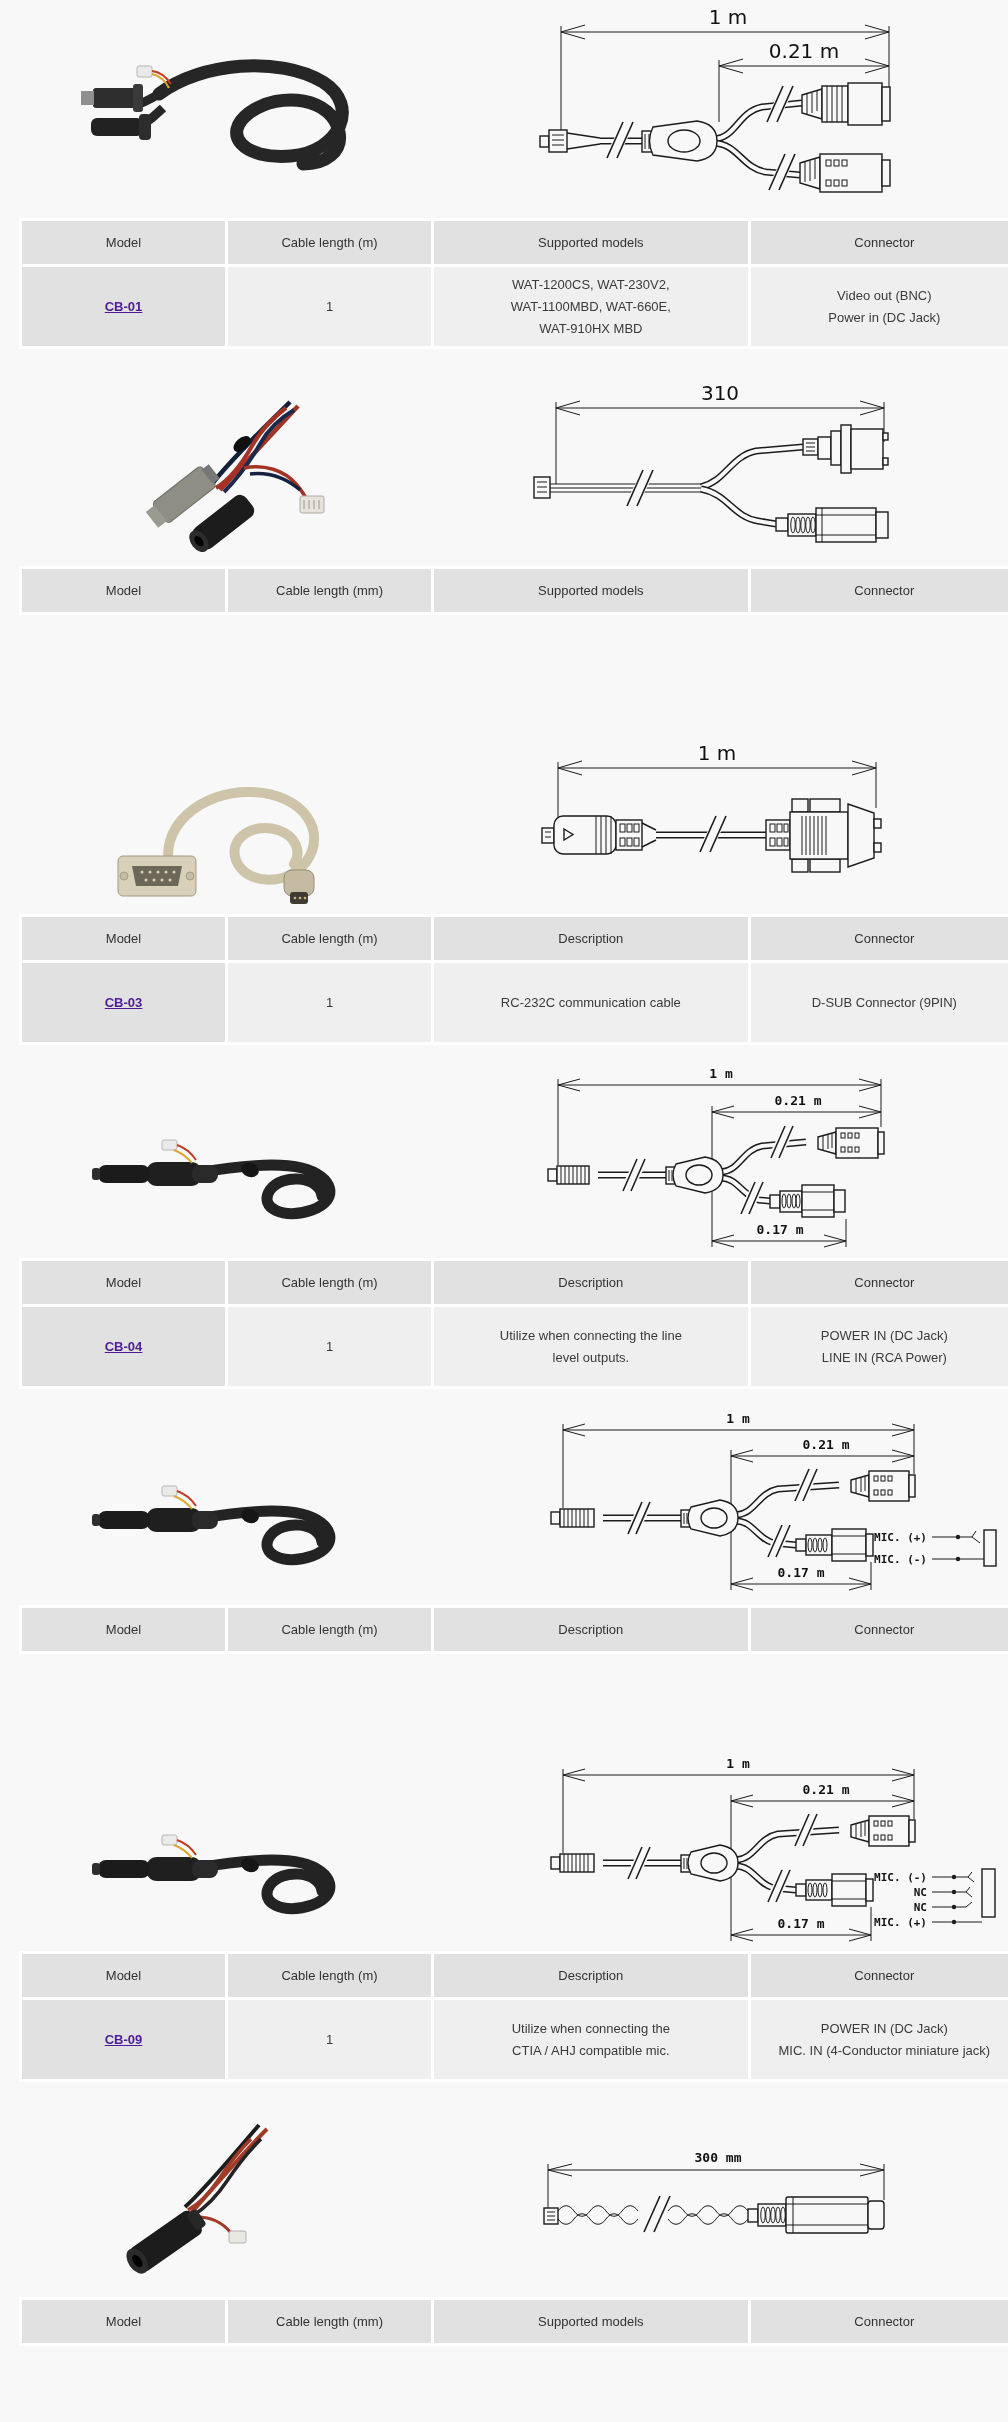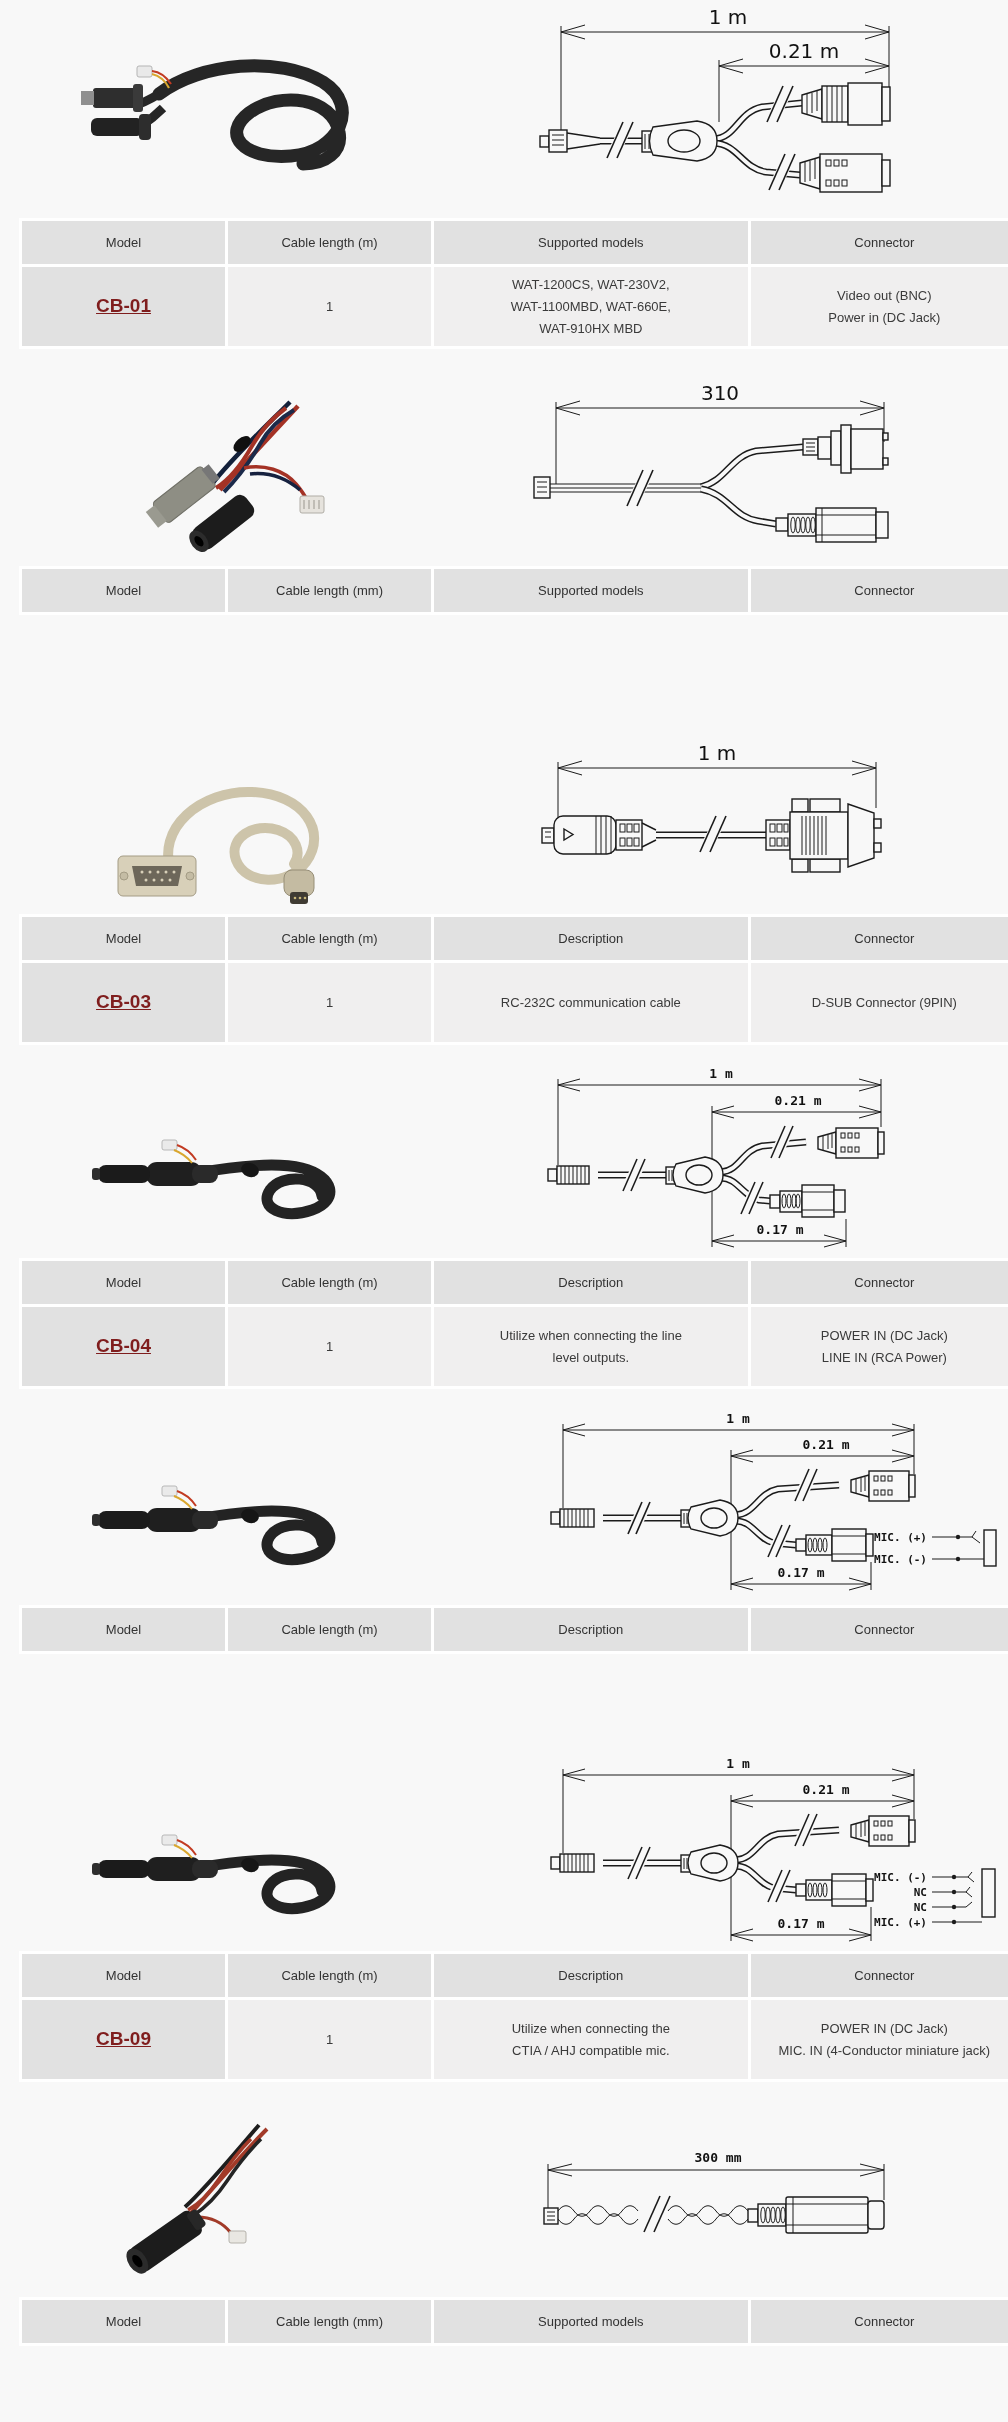--- a/index.html
+++ b/index.html
@@ -23,21 +23,21 @@
   table.spec th {
     background:#e1e1e1; font-weight:400; font-size:13px; color:#333;
     height:24px; padding:14px 4px; text-align:center;
   }
   table.spec td {
     background:#f0efef; font-size:13px; color:#3a3a3a; text-align:center;
     vertical-align:middle; height:79px; padding:4px 8px; line-height:22px;
   }
   table.spec td.model-cell { background:#e1e1e1; }
   table.spec a {
-    color:#7f1d1d; font-weight:700; text-decoration:underline; font-size:19px;
+    color:#4c1d95; font-weight:700; text-decoration:underline; font-size:13px;
   }
   .block-left { display:inline-block; text-align:center; }
 
   
   .diagram svg .ln    { stroke:#1b1b1b; stroke-width:1.4; fill:none; }
   .diagram svg .thin  { stroke:#1b1b1b; stroke-width:1;   fill:none; }
   .diagram svg .tube  { stroke:#1b1b1b; stroke-width:7;   fill:none; }
   .diagram svg .tubein{ stroke:#f8f8f8; stroke-width:4;   fill:none; }
   .diagram svg .conn  { stroke:#1b1b1b; stroke-width:1.4; fill:#f8f8f8; }
   .diagram svg .cover { stroke:#f8f8f8; stroke-width:12;  fill:none; }

